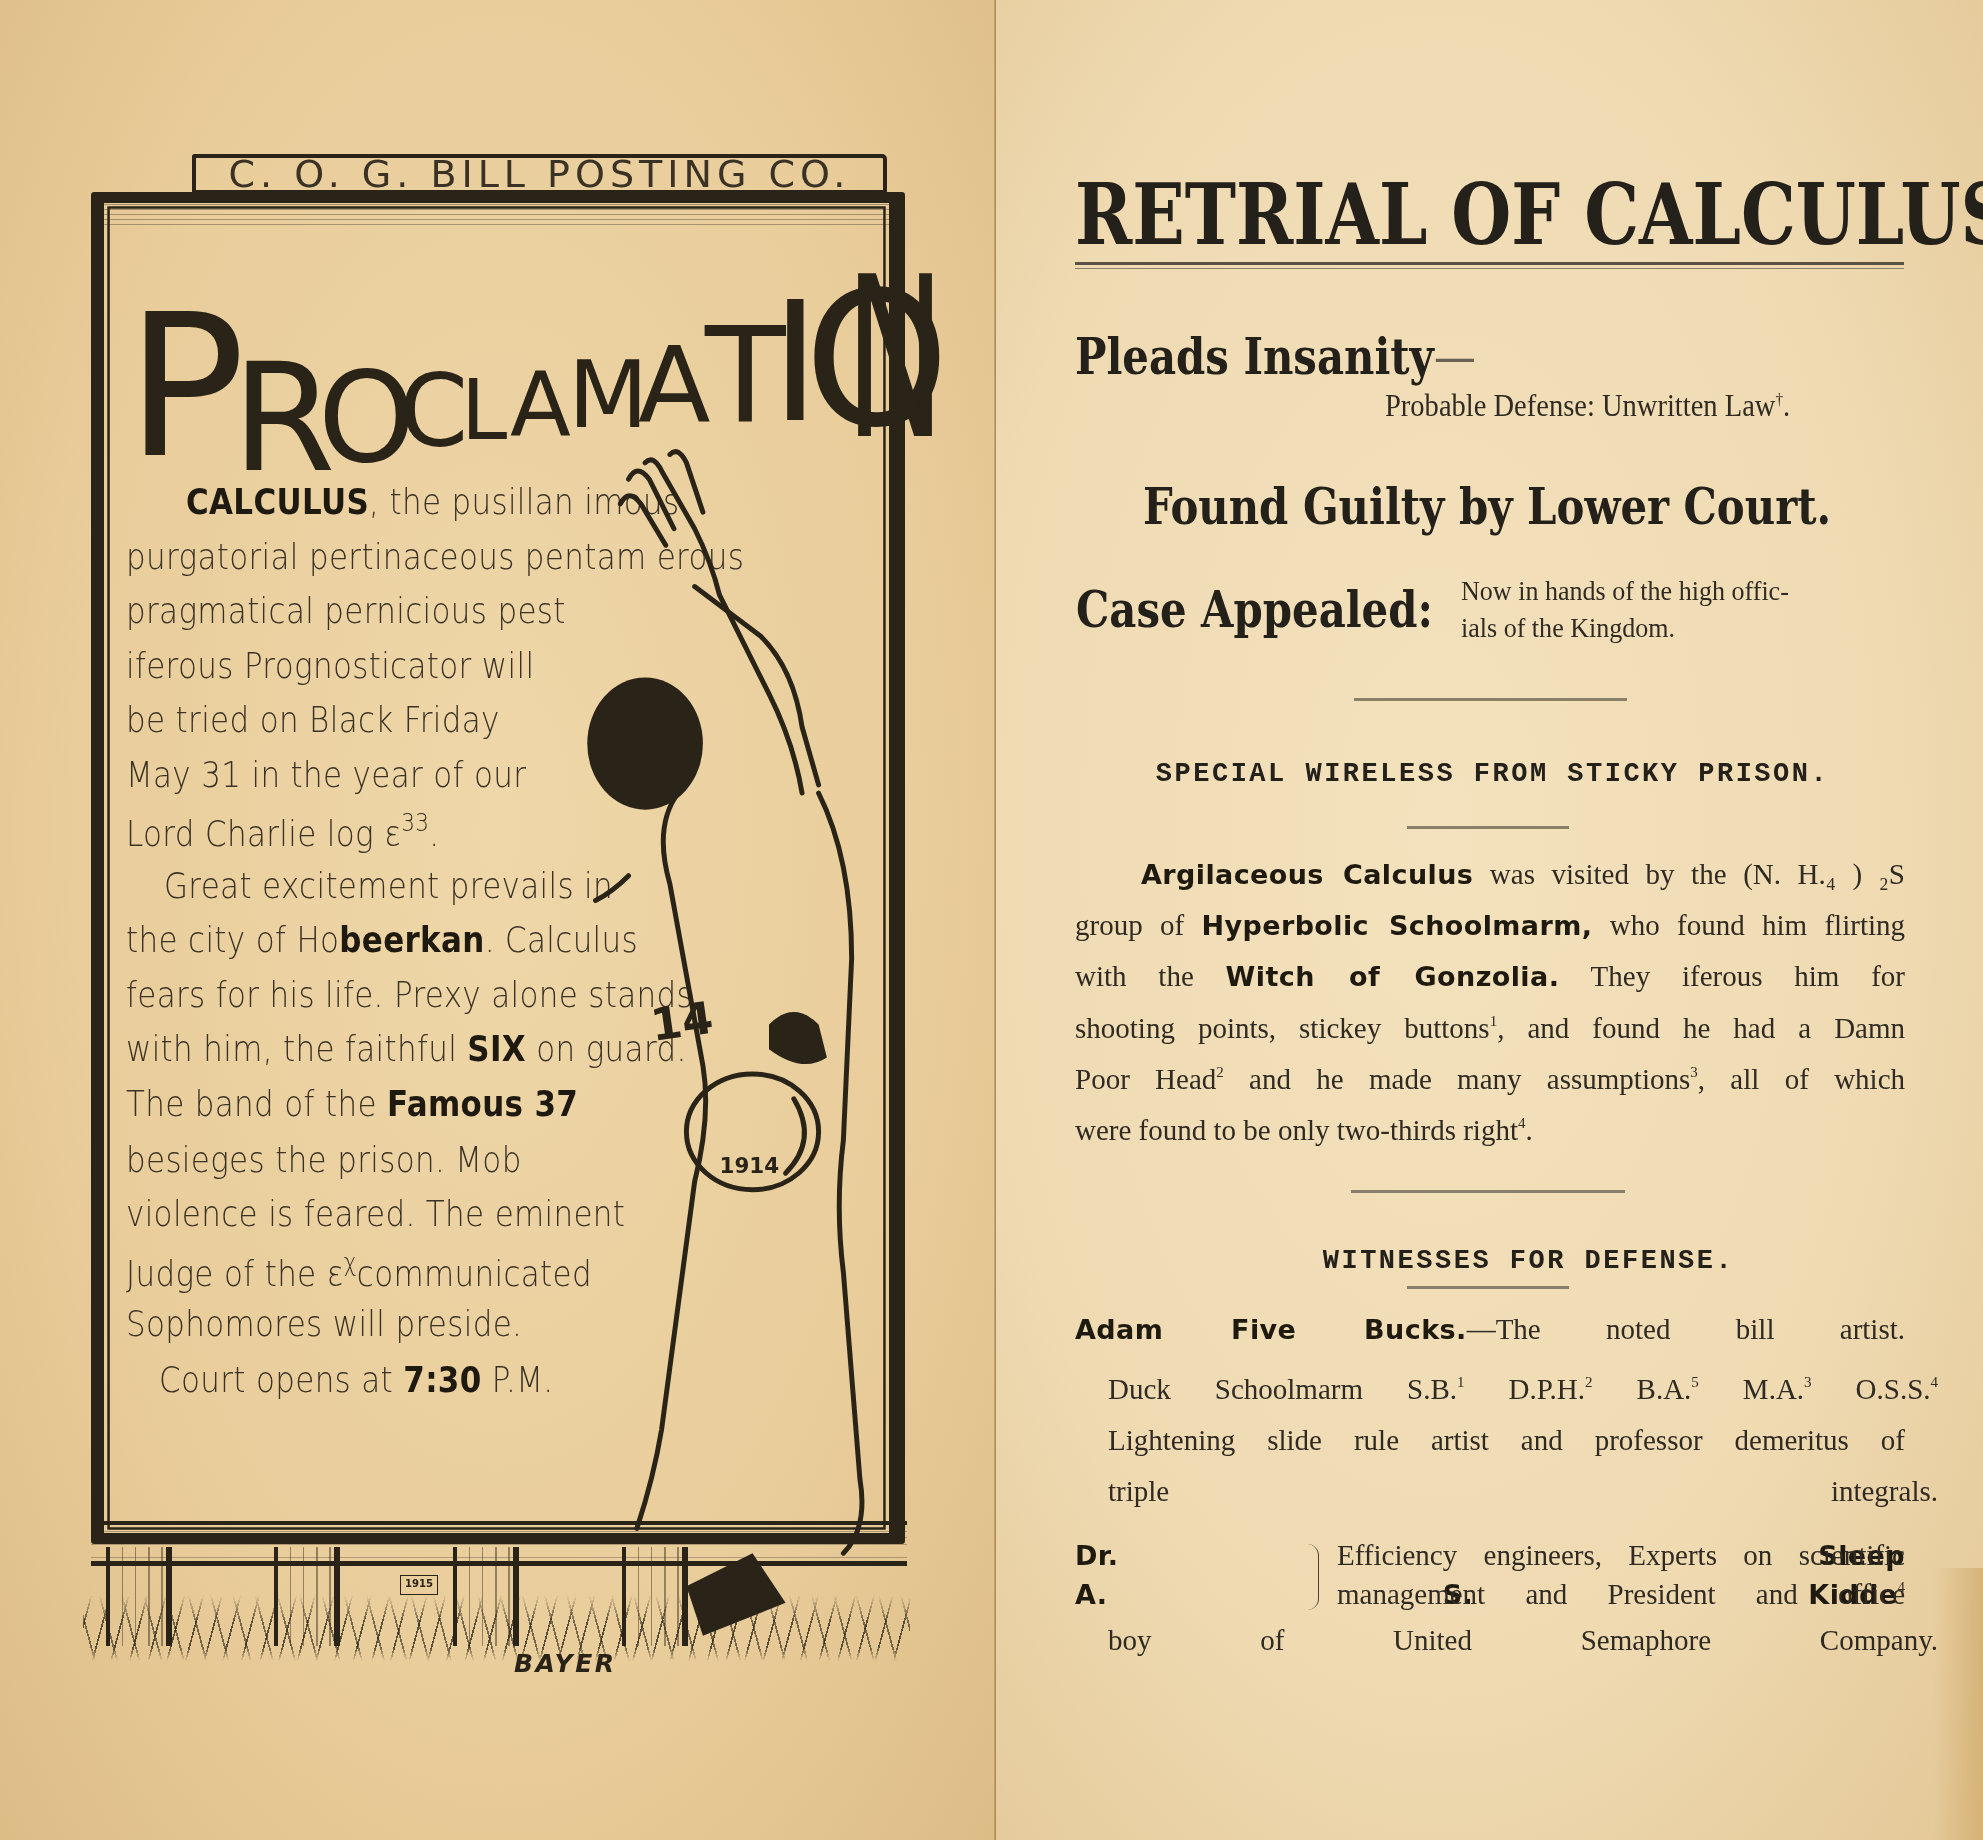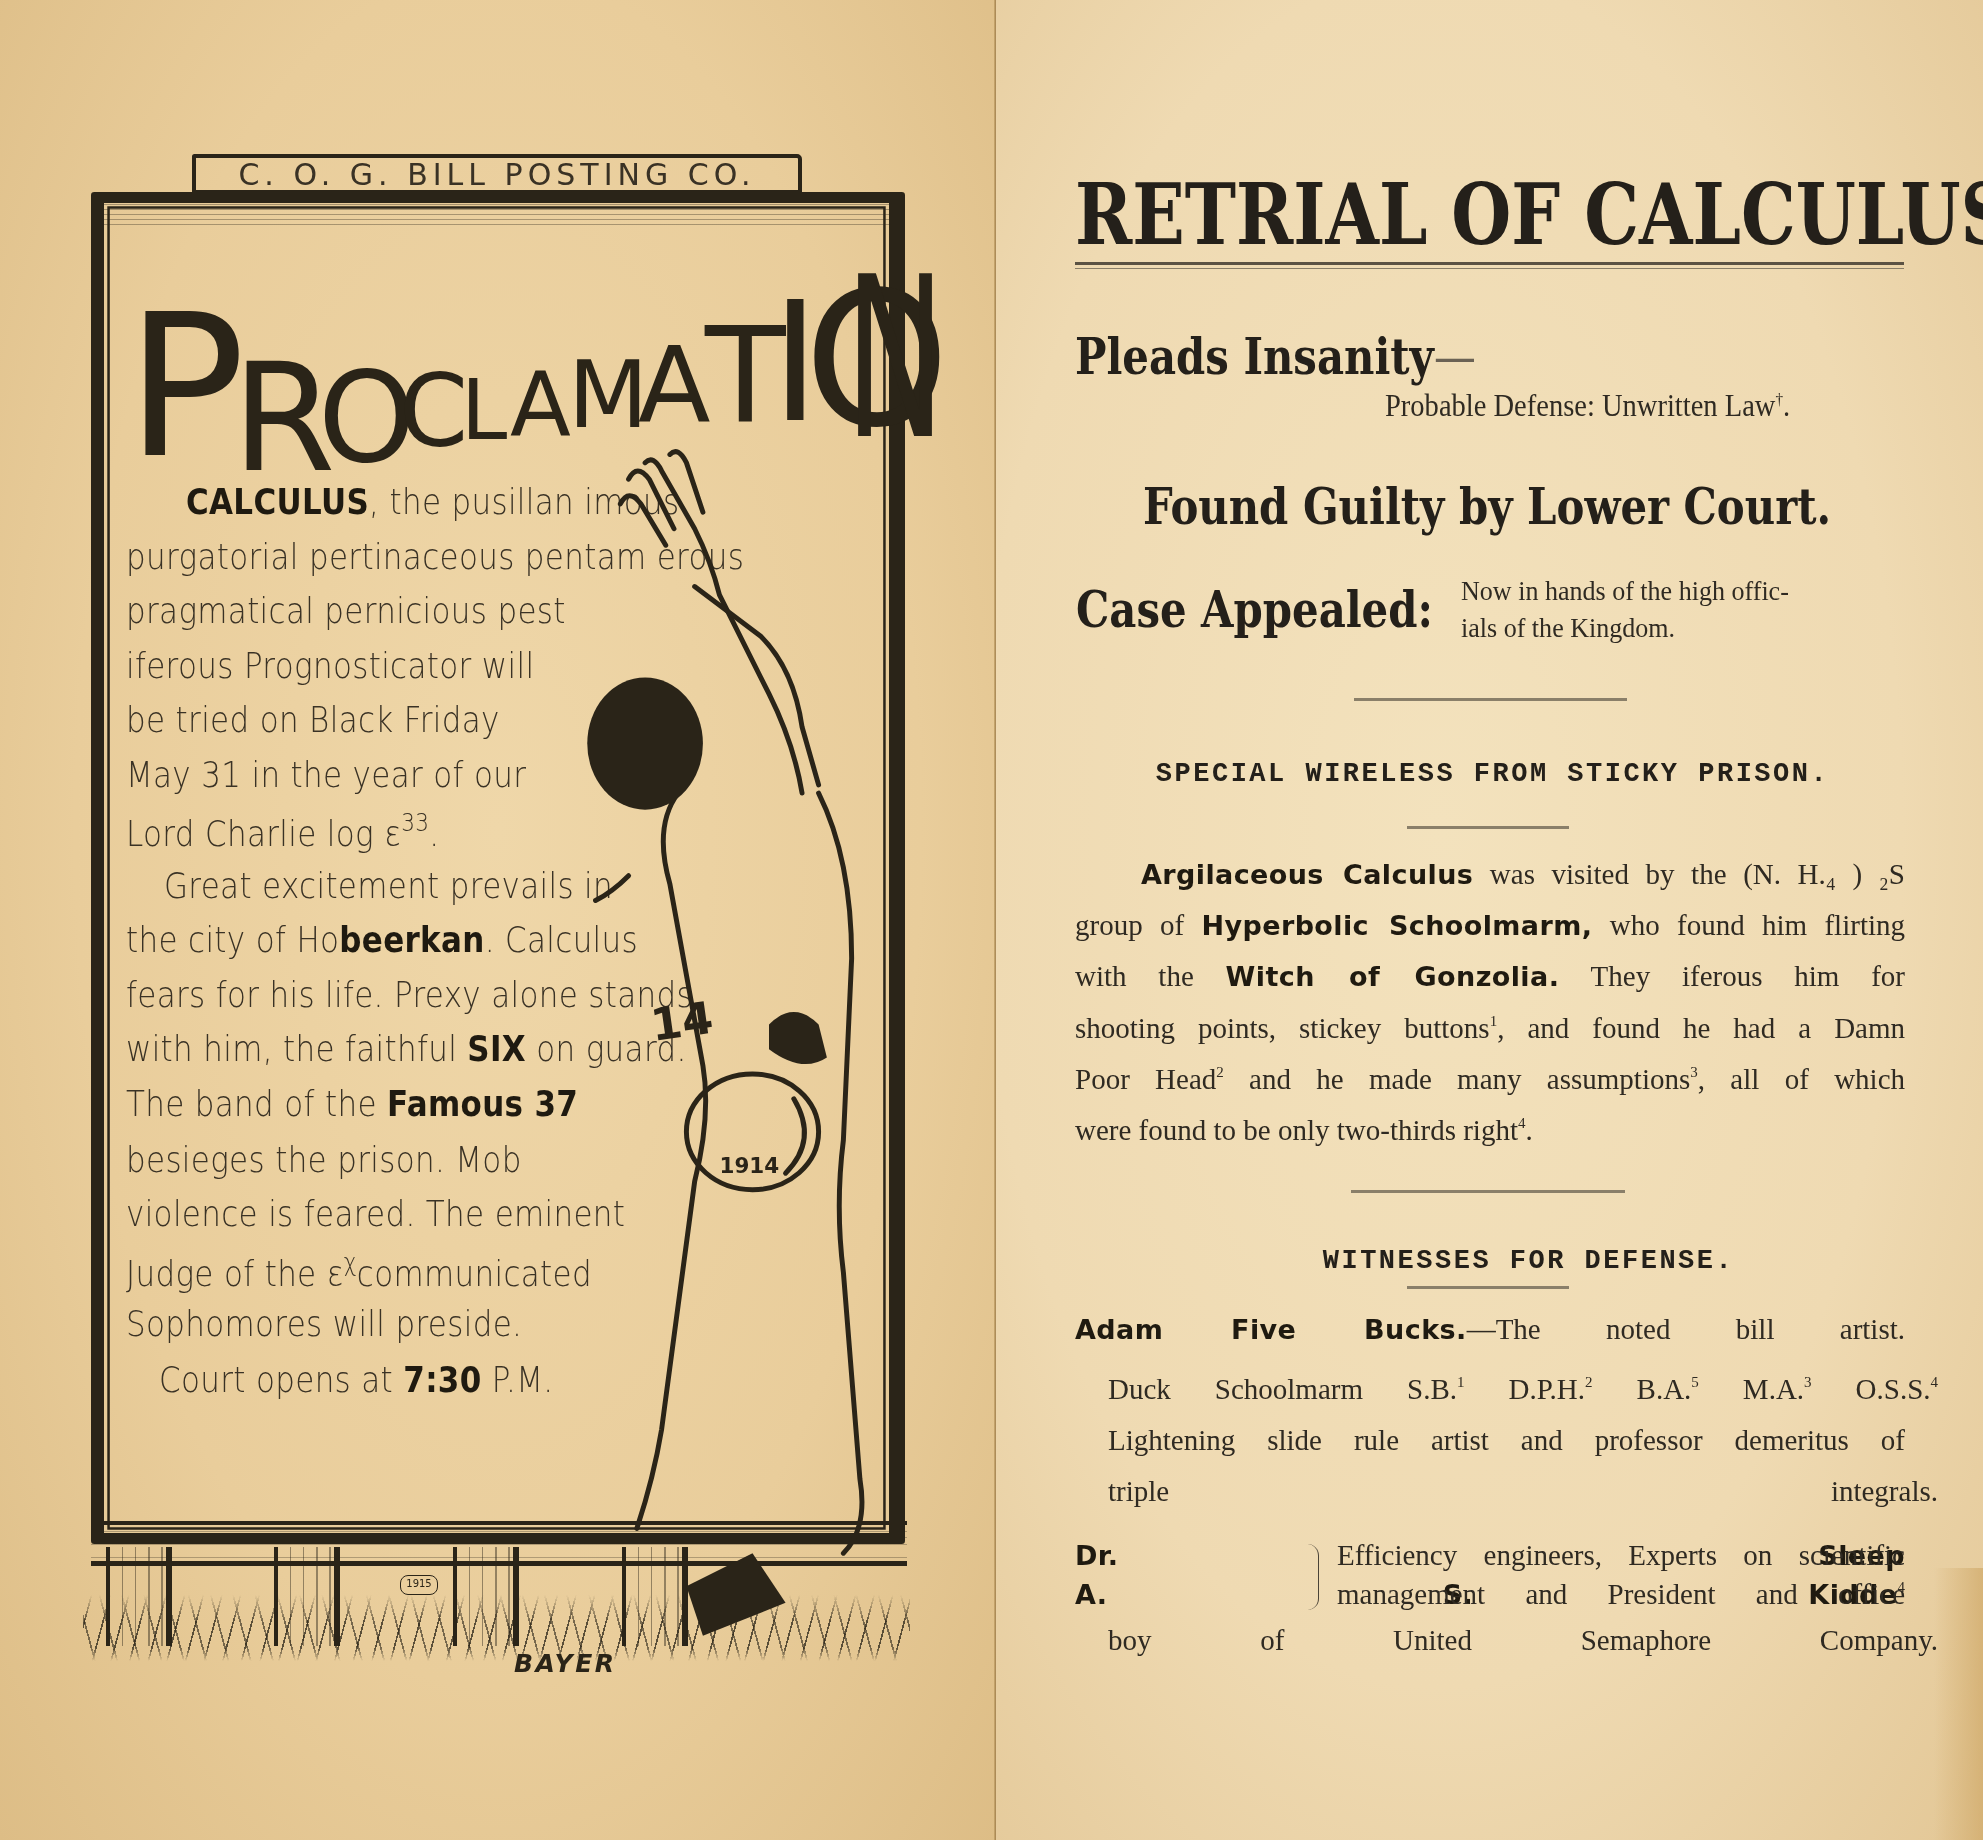--- a/index.html
+++ b/index.html
@@ -22,25 +22,25 @@
     opacity: 0.75;
   }
   .stain {
     position: absolute; right: 0; bottom: 0; width: 50px; height: 273px;
     background: linear-gradient(to left, #cfa867, rgba(207,168,103,0));
     opacity: .7;
   }
 
   
   .sign-header {
-    position: absolute; left: 192px; top: 154px; width: 610px; height: 41px;
+    position: absolute; left: 192px; top: 154px; width: 695px; height: 41px;
     border: 4.1px solid #2a2418; border-bottom-width: 5px; border-radius: 2.5px 5px 1.7px 2.5px;
     box-sizing: border-box;
     display: flex; align-items: center; justify-content: center;
-    font-family: "DejaVu Sans", sans-serif; font-size: 30px; letter-spacing: 5px;
+    font-family: "DejaVu Sans", sans-serif; font-size: 38px; letter-spacing: 5px;
     color: #3a3225; font-weight: normal;
   }
   .billboard {
     position: absolute; left: 91px; top: 192px; width: 814px; height: 1352px;
     box-sizing: border-box;
     border: 11.6px solid #2a2418;
     border-left-width: 13.2px; border-right-width: 16.5px;
     box-shadow: inset 0 0 0 3.3px #e7cb98, inset 0 0 0 5.8px #2a2418;
     border-radius: 3.3px;
   }
@@ -65,22 +65,22 @@
     -webkit-mask: linear-gradient(to bottom, transparent 0, #000 40%, #000 80%, transparent);
             mask: linear-gradient(to bottom, transparent 0, #000 40%, #000 80%, transparent);
   }
   .signature {
     position: absolute; left: 468px; top: 1649px;
     font-family: "DejaVu Sans", sans-serif; font-weight: bold; font-style: italic;
     font-size: 25px; letter-spacing: 2.5px; color: #2a2418; margin-left: 46px;
   }
   .milestone {
     position: absolute; left: 400px; top: 1575px; width: 36px; height: 18px;
-    border: 1.7px solid #2a2418; border-radius: 8px; font-size: 10px; text-align: center;
-    font-family: "DejaVu Sans", sans-serif; color: #2a2418; line-height: 16.5px;
+    border: 1.7px solid #2a2418; border-radius: 0; font-size: 10px; text-align: center;
+    font-family: "DejaVu Sans", sans-serif; color: #2a2418; line-height: 16.5px; font-weight: bold;
   }
 
   .proclamation {
     position: absolute; left: 126px; top: 273px; width: 744px; height: 215px;
     font-family: "DejaVu Sans", sans-serif; color: #2a2418;
   }
   .proclamation span { position: absolute; font-weight: normal; line-height: 1; }
 
   .poster-text {
     position: absolute; left: 126px; top: 481px; width: 579px;

